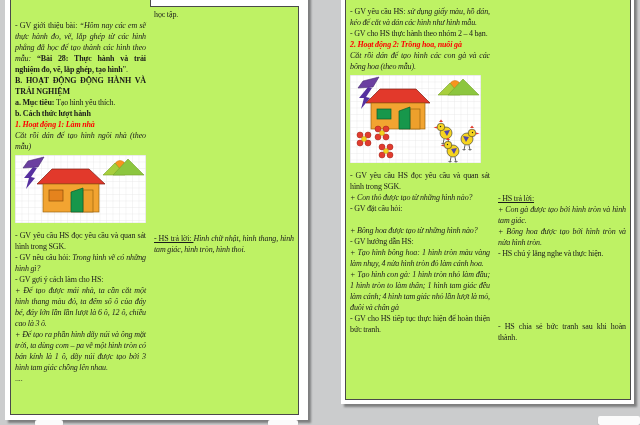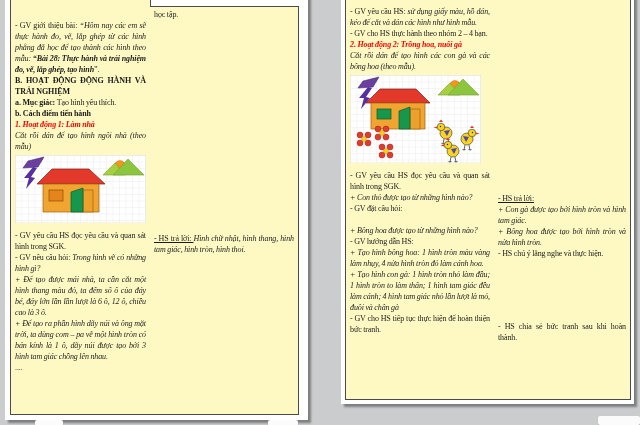--- a/index.html
+++ b/index.html
@@ -1,32 +1,32 @@
 <!DOCTYPE html>
 <html><head>
 <meta charset="utf-8">
 <style>
   html,body{margin:0;padding:0;}
   body{font-family:"Liberation Serif","DejaVu Serif",serif;}
   .canvas{position:relative;width:640px;height:425px;background:#cbcccd;overflow:hidden;}
   .page{position:absolute;background:#ffffff;box-shadow:3px 3px 2px rgba(0,0,0,0.38);}
   .page-left{left:5px;top:-30px;width:303px;height:450px;}
   .page-right{left:341px;top:-30px;width:293px;height:434px;}
-  .cell{position:absolute;box-sizing:border-box;overflow:hidden;background:#fef9c3;}
+  .cell{position:absolute;box-sizing:border-box;overflow:hidden;background:#bef264;}
   
   .p1c1{left:5px;top:0;width:141px;height:445px;border-left:1px solid #4a4a4a;border-right:1px solid #4a4a4a;border-bottom:1px solid #4a4a4a;padding:50px 4px 2px 4px;}
   .p1c2{left:145px;top:36px;width:149px;height:409px;border-top:1px solid #4a4a4a;border-right:1px solid #4a4a4a;border-bottom:1px solid #4a4a4a;padding:2px 4px;}
   
   .p2c1{left:4px;top:0;width:150px;height:430px;border-left:1px solid #4a4a4a;border-right:1px solid #4a4a4a;border-bottom:1px solid #4a4a4a;padding:36px 4px 2px 4px;}
   .p2c2{left:153px;top:0;width:137px;height:430px;border-right:1px solid #4a4a4a;border-bottom:1px solid #4a4a4a;padding:36px 4px 2px 4px;}
   .para{margin:0;font-size:8px;line-height:11px;text-align:justify;color:#1b1b1b;letter-spacing:-0.1px;word-spacing:-0.3px;}
   .r-n{font-style:normal;}
   .r-i{font-style:italic;}
   .r-b{font-weight:bold;}
-  .r-bi{font-weight:bold;font-style:italic;}
+  .r-bi{font-weight:bold;}
   .r-u{text-decoration:underline;}
   .r-redbi{color:#fe0000;font-weight:bold;font-style:italic;}
   .figure{margin:3px 0;}
   .sp{width:100%;}
   .sp-a{height:213px;}
   .sp-b{height:187px;}
   .sp-c{height:62px;}
   .nub{position:absolute;background:#fbfbfb;border-radius:2px;box-shadow:0 1px 1px #9d9d9d;}
   .nub1{left:35px;top:420px;width:28px;height:6px;}
   .nub2{left:268px;top:420px;width:30px;height:6px;}
@@ -35,22 +35,22 @@
 </head>
 <body>
 
 <div class="canvas">
 
   <div class="page page-left">
     <div class="cell p1c1">
       <div>
           <p class="para"><span class="r-n">- GV giới thiệu bài: </span><span class="r-i">“Hôm nay các em sẽ thực hành đo, vẽ, lắp ghép từ các hình phẳng đã học để tạo thành các hình theo mẫu: </span><span class="r-bi">“Bài 28: Thực hành và trải nghiệm đo, vẽ, lắp ghép, tạo hình</span><span class="r-n">”.</span></p>
           <p class="para"><span class="r-b">B. HOẠT ĐỘNG ĐỘNG HÀNH VÀ TRẢI NGHIỆM</span></p>
-          <p class="para"><span class="r-b">a. Mục giác: </span><span class="r-n">Tạo hình yêu thích.</span></p>
-          <p class="para"><span class="r-b">b. Cách điểm tiến hành</span></p>
+          <p class="para"><span class="r-b">a. Mục tiêu: </span><span class="r-n">Tạo hình yêu thích.</span></p>
+          <p class="para"><span class="r-b">b. Cách thức lượt hành</span></p>
           <p class="para"><span class="r-redbi">1. Hoạt động 1: Làm nhà</span></p>
           <p class="para"><span class="r-i">Cắt rồi dán để tạo hình ngôi nhà (theo mẫu)</span></p>
         </div>
       <div class="figure">
         <svg width="131" height="68" viewBox="0 0 131 68" xmlns="http://www.w3.org/2000/svg">
           <defs>
             <pattern id="gridA" width="6.5" height="6.5" patternUnits="userSpaceOnUse">
               <path d="M6.5 0H0V6.5" fill="none" stroke="#e0e0e0" stroke-width="0.6"></path>
             </pattern>
           </defs>
@@ -70,20 +70,21 @@
             <rect x="6" y="17" width="56" height="28" stroke="#9a660f" stroke-width="0.7" fill="#f2a431"></rect>
             <rect x="12" y="23" width="14" height="11" stroke="#8a4d0b" stroke-width="0.7" fill="#e5831d"></rect>
             <rect x="46" y="23" width="10" height="22" stroke="#9a660f" stroke-width="0.7" fill="#eda02c"></rect>
             <polygon points="34,25 46,21 46,45 34,45" stroke="#0a5c30" stroke-width="0.7" fill="#17974b"></polygon>
           </g>
         </svg>
       </div>
       <div>
           <p class="para"><span class="r-n">- GV yêu cầu HS đọc yêu cầu và quan sát hình trong SGK.</span></p>
           <p class="para"><span class="r-n">- GV nêu câu hỏi: </span><span class="r-i">Trong hình vẽ có những hình gì?</span></p>
+          <p class="para"><span class="r-n">- GV gợi ý cách làm cho HS:</span></p>
           <p class="para"><span class="r-i">+ Để tạo được mái nhà, ta cần cắt một hình thang màu đỏ, ta đếm số ô của đáy bé, đáy lớn lần lần lượt là 6 ô, 12 ô, chiều cao là 3 ô.</span></p>
           <p class="para"><span class="r-i">+ Để tạo ra phần hình dãy núi và ông mặt trời, ta dùng com – pa vẽ một hình tròn có bán kính là 1 ô, dãy núi được tạo bởi 3 hình tam giác chồng lên nhau.</span></p>
           <p class="para"><span class="r-n">....</span></p>
         </div>
     </div>
     <div class="cell p1c2">
       <div>
           <p class="para"><span class="r-n">học tập.</span></p>
         </div>
       <div class="sp sp-a"></div>

